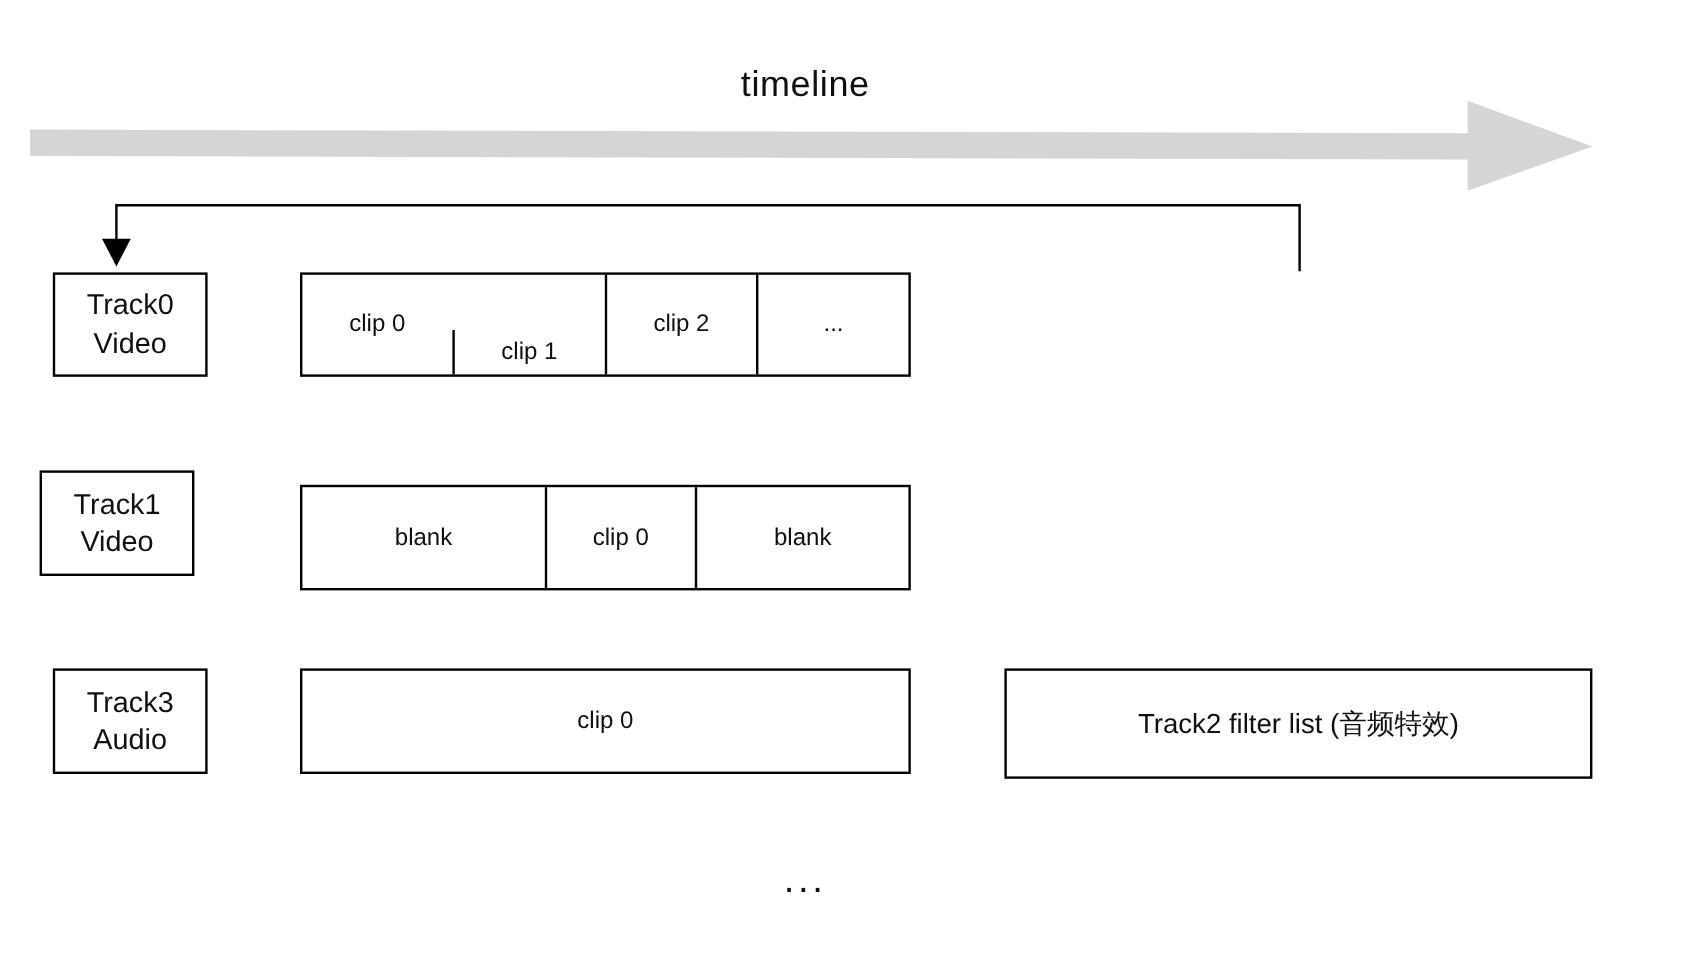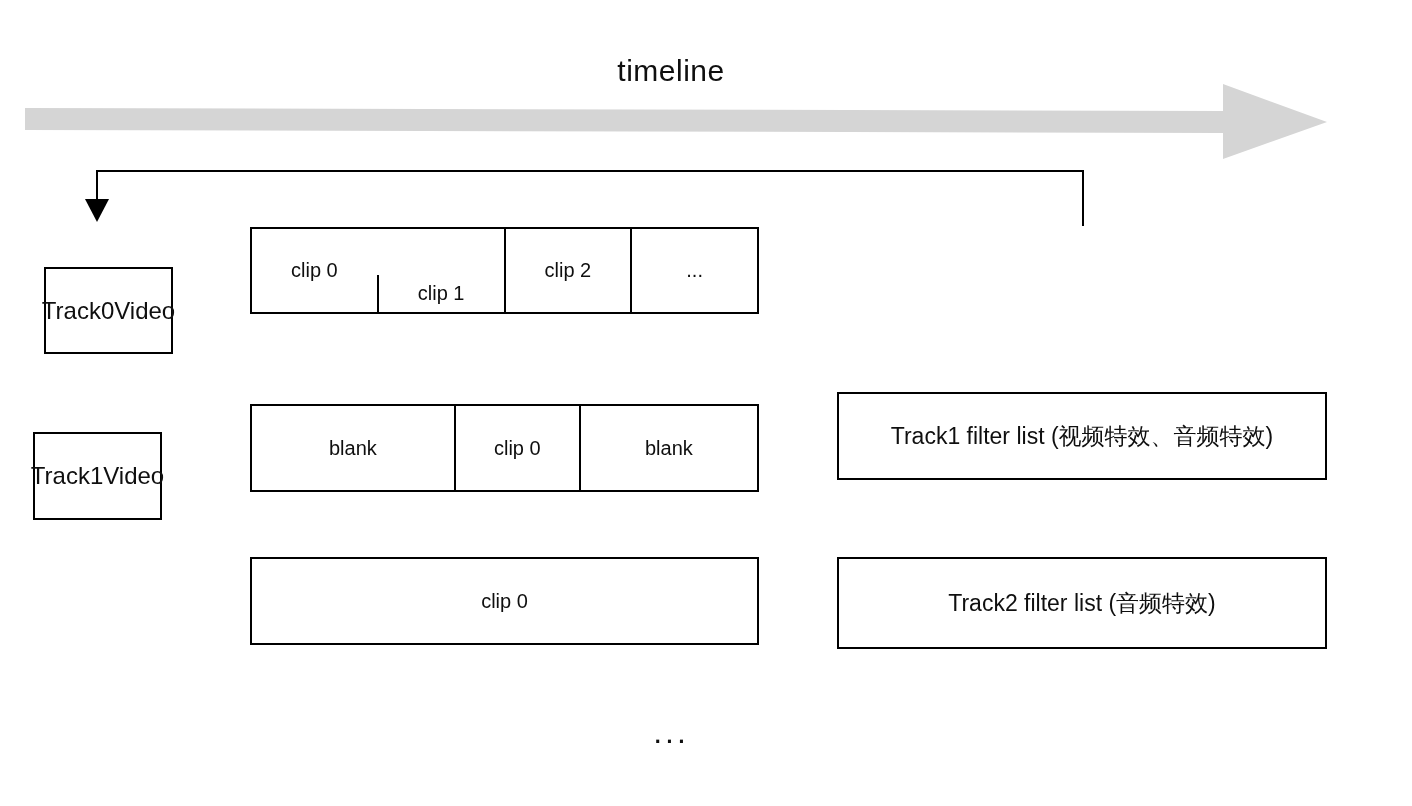--- a/index.html
+++ b/index.html
@@ -37,23 +37,22 @@
     border: 2px solid #000000;
     background: #ffffff;
     display: flex;
     align-items: center;
     justify-content: center;
     text-align: center;
     font-size: 24px;
     color: #0f0f0f;
   }
   .track-label-box {
-    flex-direction: row;
+    flex-direction: column;
     line-height: 1.3;
-    margin-top: 40px;
   }
   .clip-row {
     padding: 0;
     align-items: stretch;
     justify-content: flex-start;
   }
   .clip-cell {
     display: flex;
     align-items: center;
     justify-content: center;
@@ -103,22 +102,25 @@
 
   <div class="box track-label-box" style="left:33px; top:392px; width:129px; height:88px;">
     <span>Track1</span>
     <span>Video</span>
   </div>
   <div class="box clip-row" style="left:250px; top:404px; width:509px; height:88px;">
     <div class="clip-cell" style="flex:205;">blank</div>
     <div class="clip-cell" style="flex:125;">clip 0</div>
     <div class="clip-cell" style="flex:179;">blank</div>
   </div>
-  <div class="box filter-box" style="left:837px; top:392px; width:490px; height:88px;">Track1 filter list (视频特效、音频特效)</div>
 
+  <div class="box track-label-box" style="left:44px; top:557px; width:129px; height:88px;">
+    <span>Track3</span>
+    <span>Audio</span>
+  </div>
   <div class="box clip-row" style="left:250px; top:557px; width:509px; height:88px;">
     <div class="clip-cell" style="flex:1;">clip 0</div>
   </div>
   <div class="box filter-box" style="left:837px; top:557px; width:490px; height:92px;">Track2 filter list (音频特效)</div>
 
   <div class="bottom-ellipsis">...</div>
 
 </div>
 
 </body></html>

